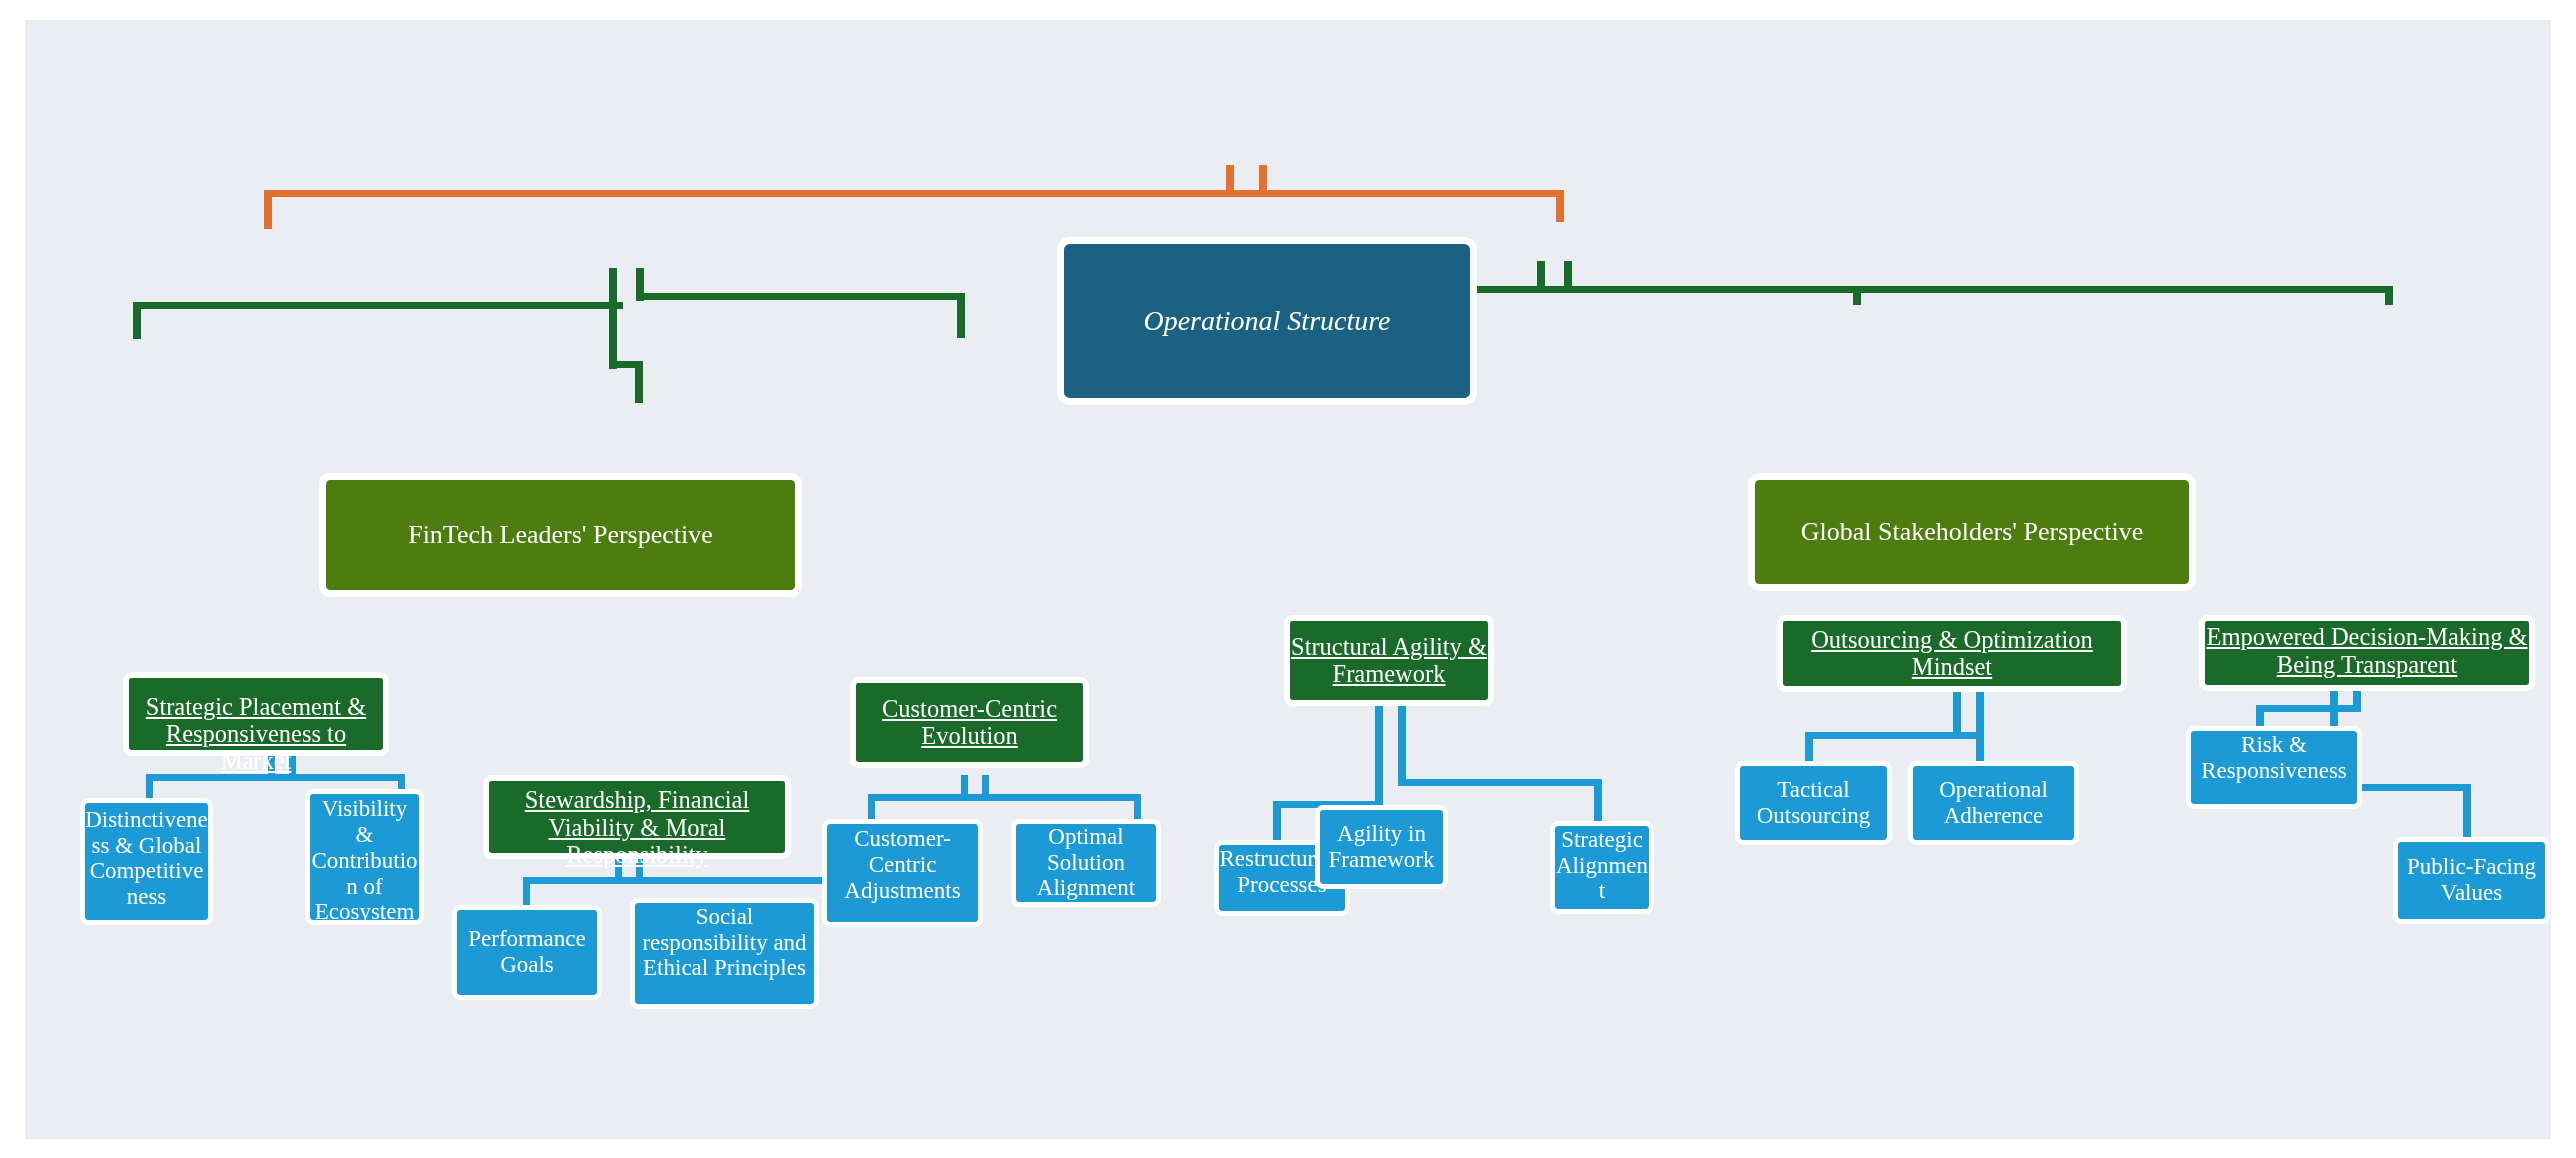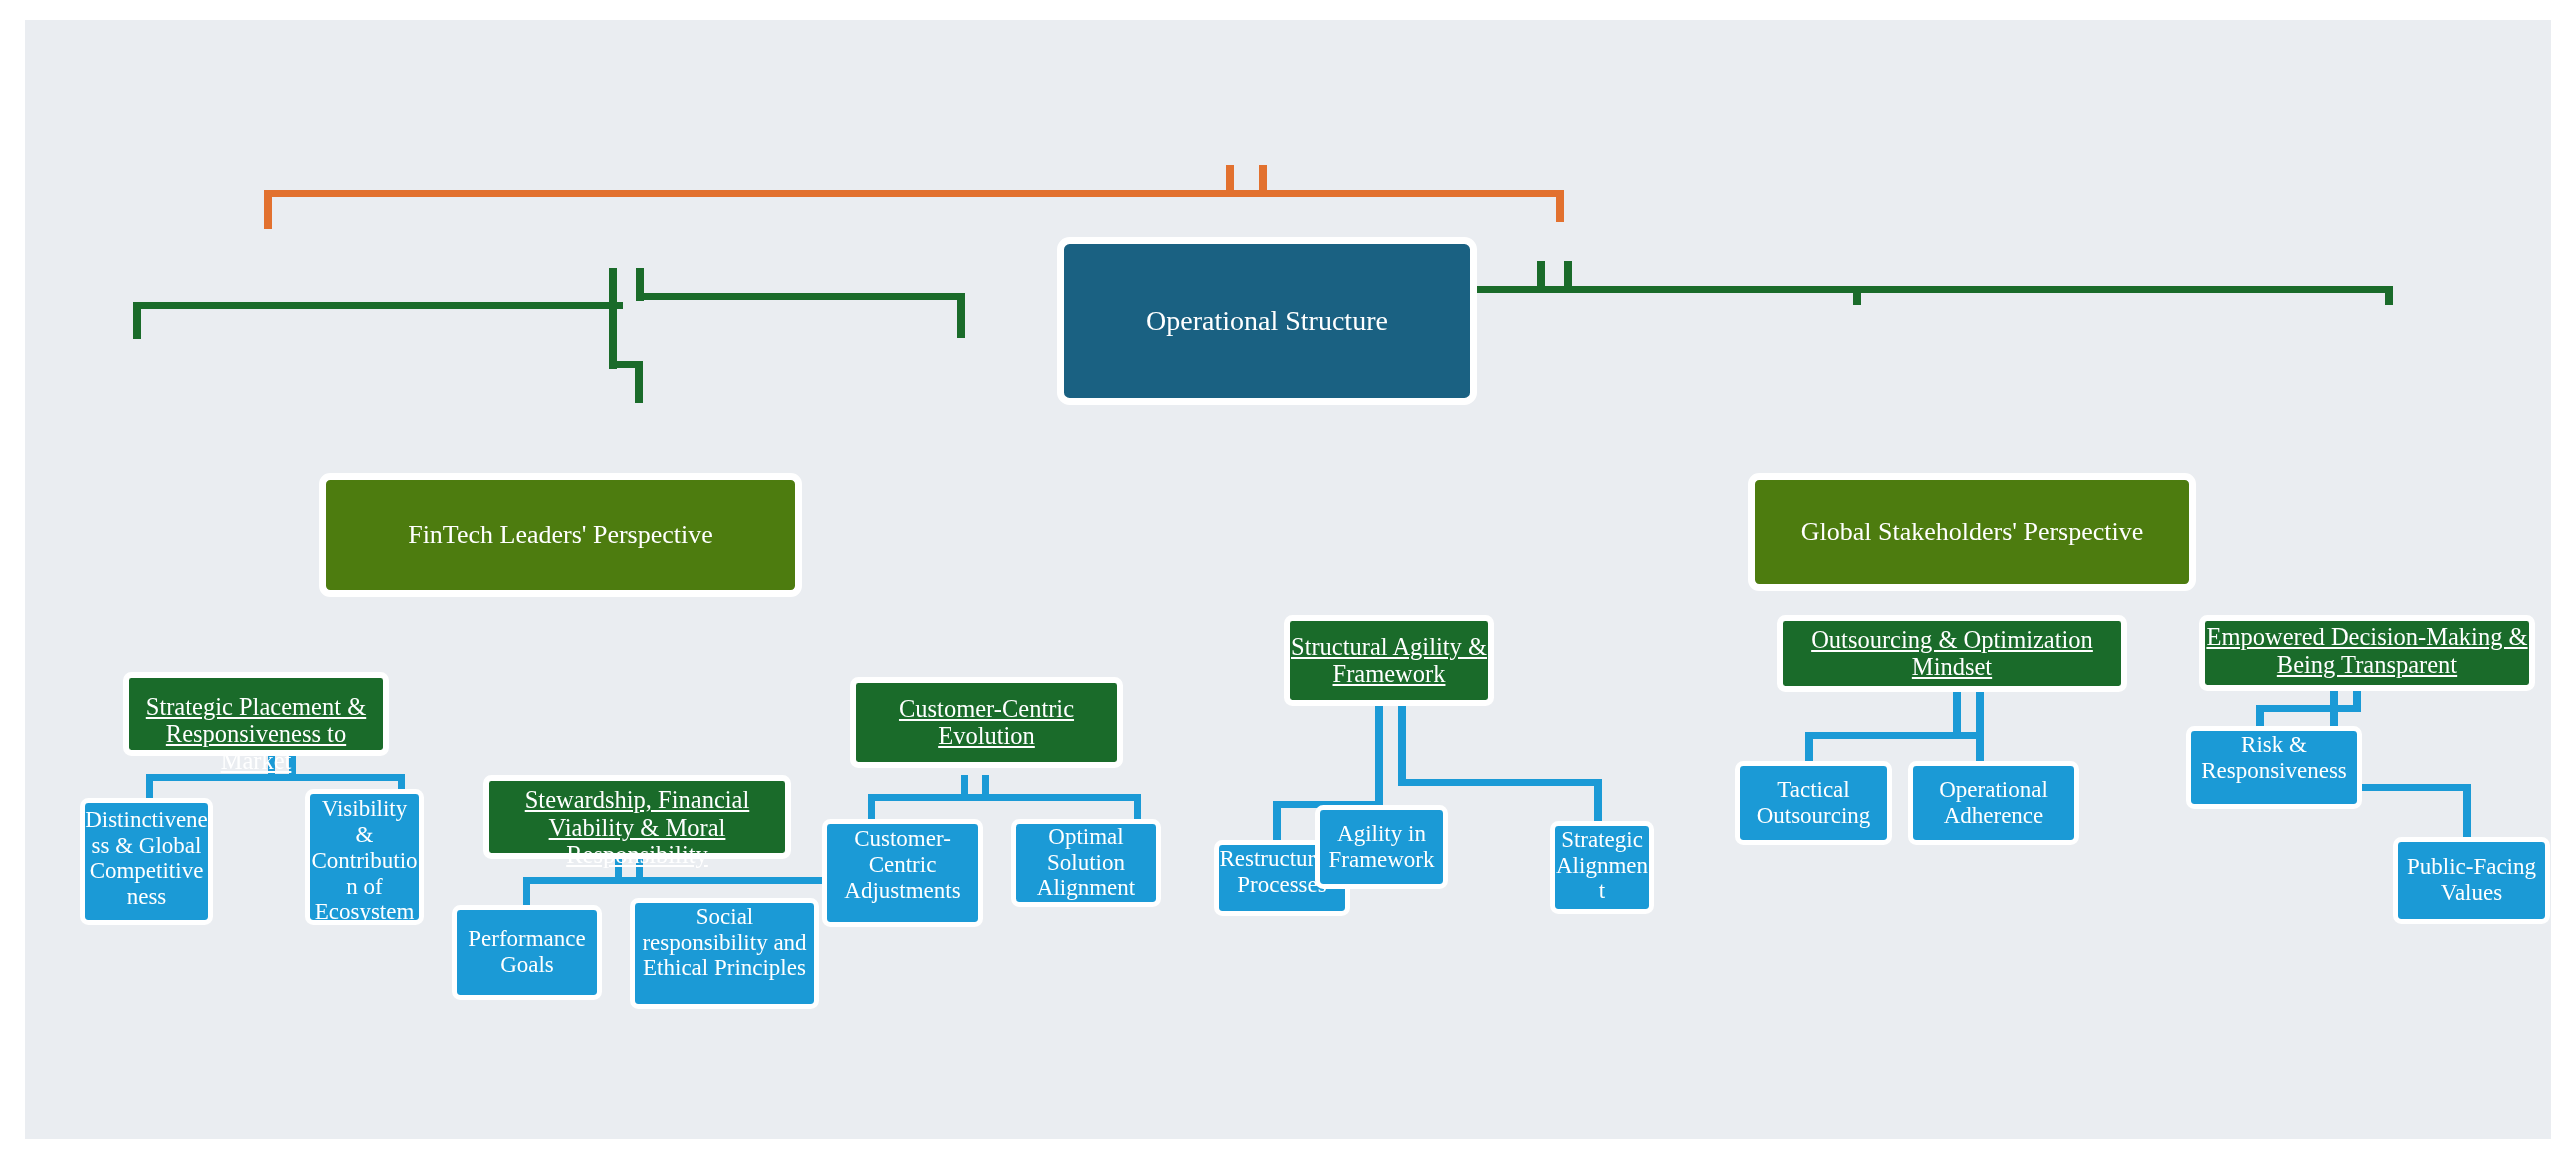--- a/index.html
+++ b/index.html
@@ -151,41 +151,41 @@
 
     <div class="conn conn-blue" style="left:2305px; top:668px; width:7.7px; height:104px;"></div>
     <div class="conn conn-blue" style="left:2328px; top:668px; width:7.7px; height:24.5px;"></div>
 
     <div class="conn conn-blue" style="left:2231px; top:685px; width:105px; height:7.7px;"></div>
     <div class="conn conn-blue" style="left:2231px; top:685px; width:7.7px; height:26.6px;"></div>
 
     <div class="conn conn-blue" style="left:2305px; top:764px; width:140px; height:7.7px;"></div>
     <div class="conn conn-blue" style="left:2438px; top:764px; width:7.7px; height:60px;"></div>
 
-    <div class="node node-root" style="left:1032px; top:217px; width:420px; height:168px; display:flex; align-items:center; justify-content:center;">
+    <div class="node node-root" style="left:1032px; top:217px; width:420px; height:168px; display:flex; align-items:center; justify-content:center;font-style:italic;">
       <span class="label">Operational Structure</span>
     </div>
 
     <div class="node node-l2" style="left:294px; top:453px; width:483px; height:124px; display:flex; align-items:center; justify-content:center;">
       <span class="label">FinTech Leaders' Perspective</span>
     </div>
 
     <div class="node node-l2" style="left:1723px; top:453px; width:448px; height:118px; display:flex; align-items:center; justify-content:center;">
       <span class="label">Global Stakeholders' Perspective</span>
     </div>
 
     <div class="node node-l3" style="left:98px; top:652px; width:266px; height:84px; padding-top:15px;">
       <span class="label">Strategic Placement &amp; Responsiveness to Market</span>
     </div>
 
     <div class="node node-l3" style="left:458px; top:755px; width:308px; height:84px; padding-top:5.6px;">
       <span class="label">Stewardship, Financial Viability &amp; Moral Responsibility</span>
     </div>
 
-    <div class="node node-l3" style="left:825px; top:657px; width:273px; height:91px; display:flex; align-items:center; justify-content:center;">
+    <div class="node node-l3" style="left:825px; top:657px; width:239px; height:91px; display:flex; align-items:center; justify-content:center;">
       <span class="label">Customer-Centric Evolution</span>
     </div>
 
     <div class="node node-l3" style="left:1259px; top:595px; width:210px; height:91px; display:flex; align-items:center; justify-content:center;">
       <span class="label">Structural Agility &amp; Framework</span>
     </div>
 
     <div class="node node-l3" style="left:1752px; top:595px; width:350px; height:77px; display:flex; align-items:center; justify-content:center;">
       <span class="label">Outsourcing &amp; Optimization Mindset</span>
     </div>

